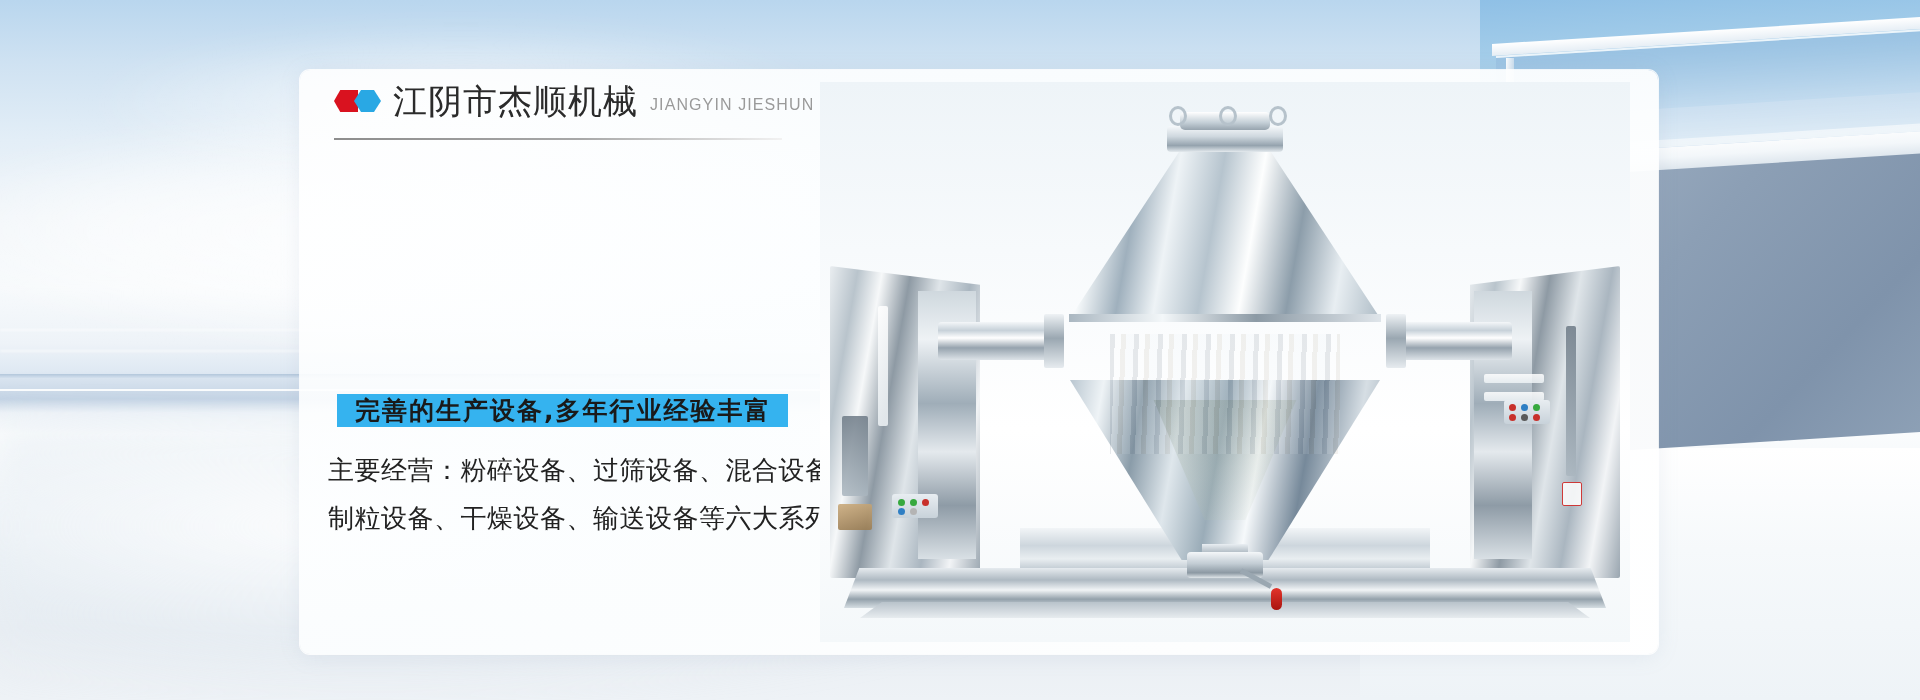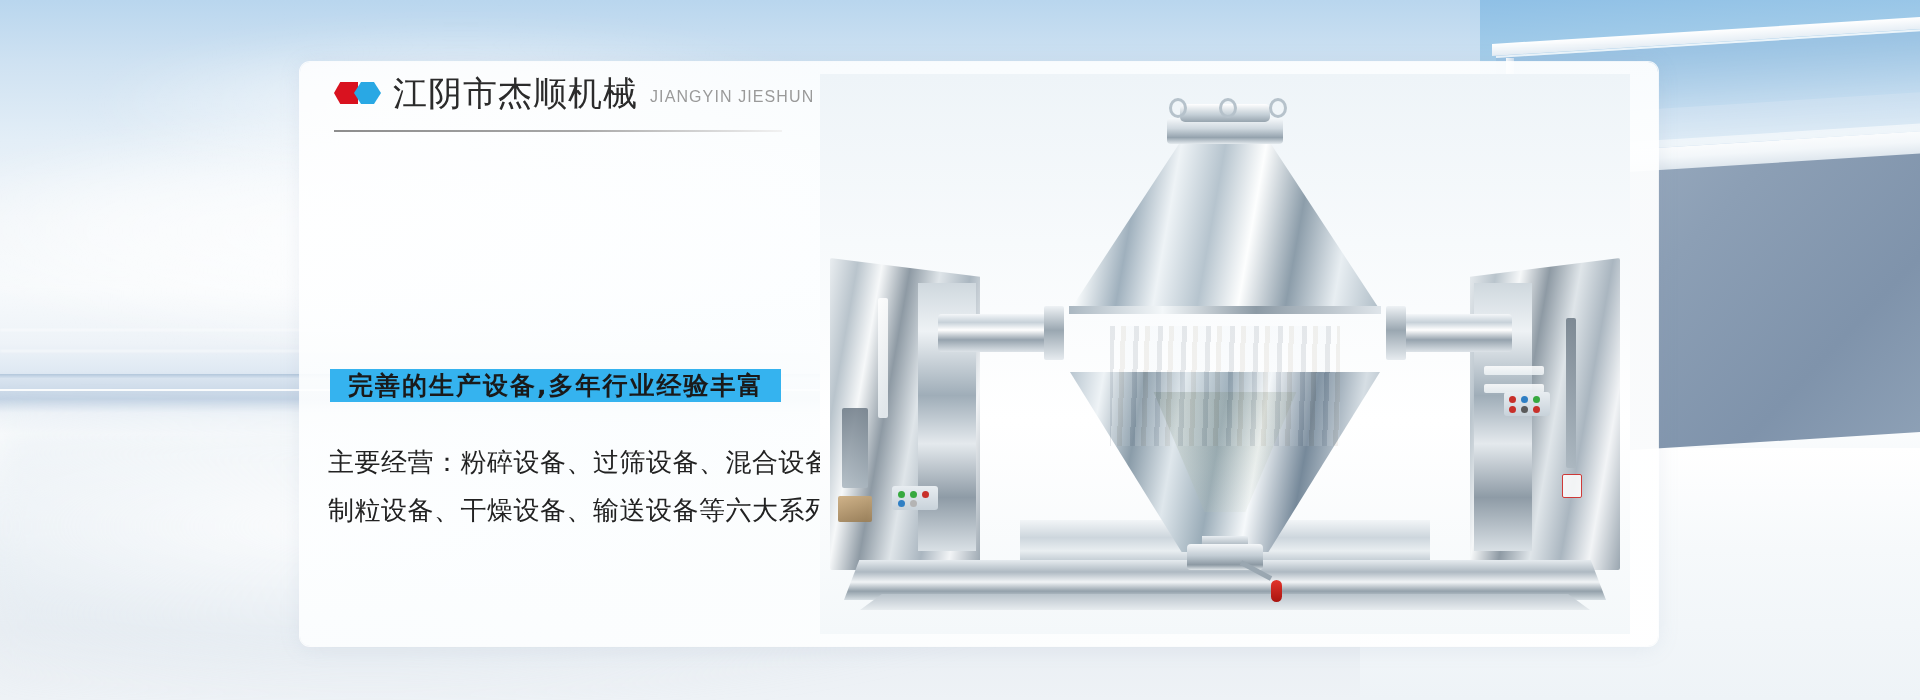--- a/index.html
+++ b/index.html
@@ -92,21 +92,21 @@
     background:linear-gradient(180deg,#ffffff 0%,#f6f9fb 40%,#eef3f7 100%);
   }
   .arch-sky{
     position:absolute;left:120px;top:0;width:440px;height:120px;
     background:linear-gradient(180deg,#8fc0e6 0%,#a9d0ea 60%,#c9e0f1 100%);
     transform:skewY(-3.6deg);transform-origin:left top;
   }
 
   
   .card{
-    position:absolute;left:300px;top:62px;width:1358px;height:584px;
+    position:absolute;left:300px;top:70px;width:1358px;height:584px;
     border-radius:10px;
     background:linear-gradient(140deg,rgba(255,255,255,.88) 0%,rgba(252,254,255,.93) 38%,rgba(255,255,255,.97) 100%);
     box-shadow:0 0 0 1px rgba(255,255,255,.85), 0 2px 22px rgba(120,150,180,.13);
   }
 
   
   .logo-row{
     position:absolute;left:34px;top:14px;display:flex;align-items:flex-end;gap:12px;
   }
   .hexes{display:flex;align-items:center;margin-bottom:6px;}
@@ -141,23 +141,22 @@
     font-size:62px;font-weight:bold;line-height:1.22;
     color:#35b3ef;letter-spacing:4px;
     -webkit-text-stroke:3px #c9cfd4;
     paint-order:stroke fill;
     text-shadow:2px 2px 0 rgba(170,178,186,.55);
   }
   .headline span{display:block;}
 
   
   .slogan{
-    position:absolute;left:30px;top:307px;display:flex;align-items:center;
+    position:absolute;left:30px;top:307px;display:flex;align-items:flex-end;
     height:50px;
-    flex-direction:column;
   }
   .slogan-accent{width:7px;background:#d9121f;}
   .slogan-bar{
     background:#35b3ef;display:flex;align-items:center;
     padding:0 16px 0 18px;
   }
   .slogan-text{
     font-family:"DejaVu Sans","Liberation Sans",sans-serif;
     font-size:25px;font-weight:bold;color:#1a1a1a;letter-spacing:2px;
   }

